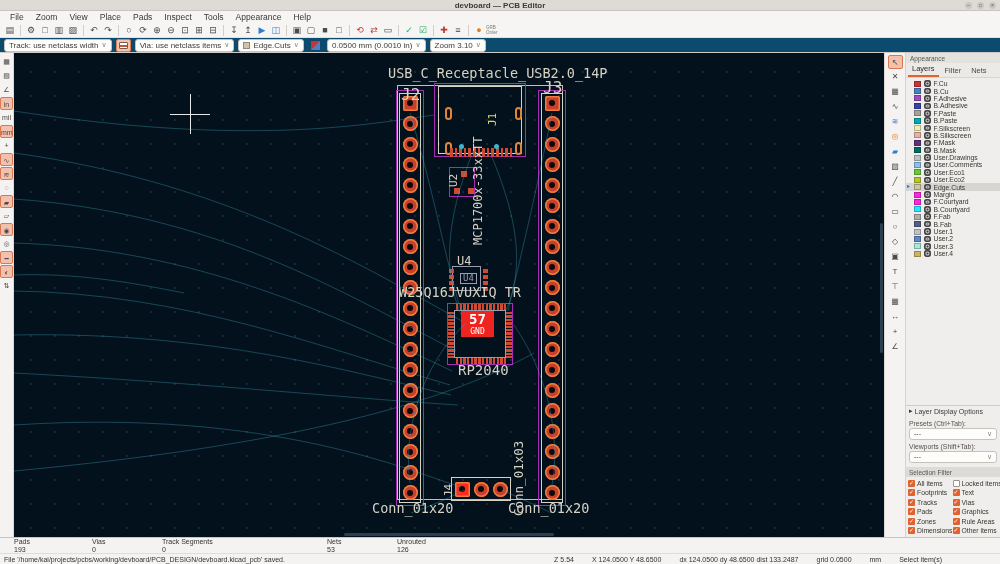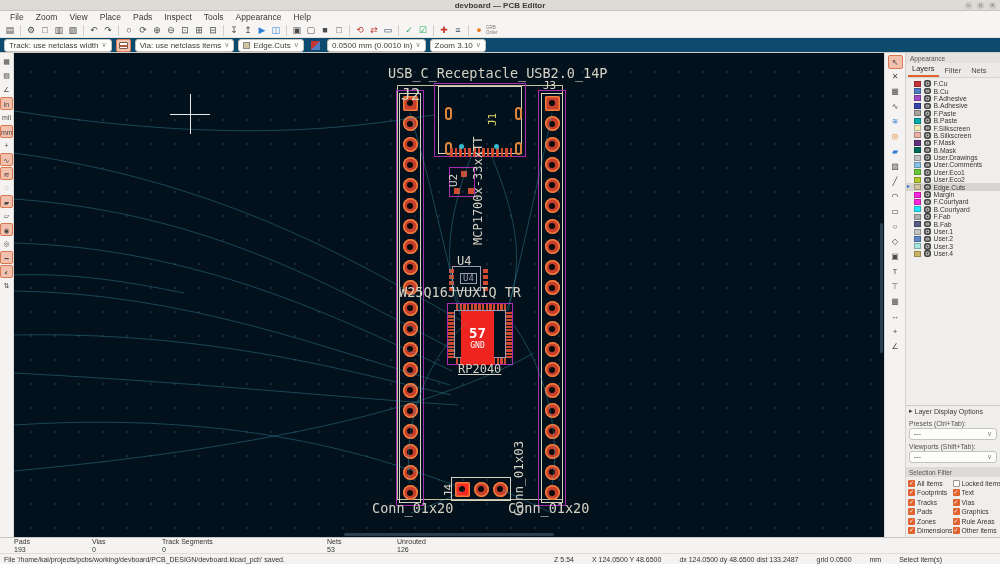--- a/index.html
+++ b/index.html
@@ -467,21 +467,21 @@
         <div class="smdpad" style="left: 434px; top: 296.231px; width: 6px; height: 2.4px;"></div>
         <div class="smdpad" style="left: 492px; top: 296.231px; width: 6px; height: 2.4px;"></div>
         <div class="smdpad" style="left: 486.308px; top: 251px; width: 2.4px; height: 6px;"></div>
         <div class="smdpad" style="left: 486.308px; top: 305px; width: 2.4px; height: 6px;"></div>
         <div class="smdpad" style="left: 434px; top: 299.615px; width: 6px; height: 2.4px;"></div>
         <div class="smdpad" style="left: 492px; top: 299.615px; width: 6px; height: 2.4px;"></div>
         <div class="smdpad" style="left: 490px; top: 251px; width: 2.4px; height: 6px;"></div>
         <div class="smdpad" style="left: 490px; top: 305px; width: 2.4px; height: 6px;"></div>
         <div class="smdpad" style="left: 434px; top: 303px; width: 6px; height: 2.4px;"></div>
         <div class="smdpad" style="left: 492px; top: 303px; width: 6px; height: 2.4px;"></div>
-        <div class="centerpad" style="left: 447px; top: 258px; width: 33px; height: 54px;">
+        <div class="centerpad" style="left: 447px; top: 258px; width: 33px; height: 26px;">
           <div class="num">57</div>
           <div class="net">GND</div>
         </div>
         <svg width="870" height="484" style="position:absolute;left:0;top:0;pointer-events:none;">
           <path d="M0,100 C220,130 360,220 448,268" fill="none" stroke="#3FA8BF" stroke-width="0.8" opacity="0.45"></path>
           <path d="M0,146 C200,160 330,240 442,298" fill="none" stroke="#3FA8BF" stroke-width="0.8" opacity="0.45"></path>
           <path d="M0,190 C180,195 320,262 438,318" fill="none" stroke="#3FA8BF" stroke-width="0.8" opacity="0.45"></path>
           <path d="M0,238 C170,240 310,295 436,332" fill="none" stroke="#3FA8BF" stroke-width="0.8" opacity="0.45"></path>
           <path d="M0,282 C200,278 340,320 437,342" fill="none" stroke="#3FA8BF" stroke-width="0.8" opacity="0.45"></path>
           <path d="M0,320 C190,330 330,345 444,352" fill="none" stroke="#3FA8BF" stroke-width="0.8" opacity="0.45"></path>
@@ -493,27 +493,27 @@
           <path d="M478,104 C505,170 510,215 492,258" fill="none" stroke="#3FA8BF" stroke-width="0.8" opacity="0.45"></path>
           <path d="M452,270 C400,320 390,390 396,430" fill="none" stroke="#3FA8BF" stroke-width="0.8" opacity="0.45"></path>
           <path d="M500,272 C540,330 545,395 538,432" fill="none" stroke="#3FA8BF" stroke-width="0.8" opacity="0.45"></path>
           <path d="M450,437 C430,448 410,455 397,460" fill="none" stroke="#3FA8BF" stroke-width="0.8" opacity="0.45"></path>
           <path d="M488,437 C512,448 528,455 537,460" fill="none" stroke="#3FA8BF" stroke-width="0.8" opacity="0.45"></path>
           <path d="M396,60 C420,140 430,200 447,258" fill="none" stroke="#3FA8BF" stroke-width="0.8" opacity="0.45"></path>
           <path d="M538,60 C520,150 505,210 494,258" fill="none" stroke="#3FA8BF" stroke-width="0.8" opacity="0.45"></path>
         </svg>
         <div class="silk-label" style="left: 374px; top: 14px; font-size: 13.5px;">USB_C_Receptacle_USB2.0_14P</div>
         <div class="silk-label" style="left: 387px; top: 14px; font-size: 16px; margin-top: 20px;">J2</div>
-        <div class="silk-label" style="left: 529px; top: 27px; font-size: 11px;">J3</div>
+        <div class="silk-label" style="left: 529px; top: 27px; font-size: 16px;">J3</div>
         <div class="silk-label rot" style="left: 473px; top: 73px; font-size: 11px; color: rgb(221, 213, 106);">J1</div>
         <div class="silk-label rot" style="left: 434px; top: 134px; font-size: 11px;">U2</div>
         <div class="silk-label rot" style="left: 458px; top: 192px; font-size: 12px;">MCP1700x-33xxTT</div>
         <div class="silk-label" style="left: 443px; top: 202px; font-size: 12px;">U4</div>
         <div class="silk-label" style="left: 385px; top: 233px; font-size: 13.5px;">W25Q16JVUXIQ TR</div>
-        <div class="silk-label" style="left: 444px; top: 310px; font-size: 12px; text-decoration: underline;">RP2040</div>
+        <div class="silk-label" style="left: 444px; top: 310px; font-size: 14px;">RP2040</div>
         <div class="silk-label rot" style="left: 429px; top: 444px; font-size: 11px;">J4</div>
         <div class="silk-label rot" style="left: 499px; top: 463px; font-size: 12.5px;">Conn_01x03</div>
         <div class="silk-label" style="left: 358px; top: 449px; font-size: 13.5px;">Conn_01x20</div>
         <div class="silk-label" style="left: 494px; top: 449px; font-size: 13.5px;">Conn_01x20</div>
         <div class="xline" style="left: 156px; top: 61px; width: 40px; height: 1px;"></div>
         <div class="xline" style="left: 176px; top: 41px; width: 1px; height: 40px;"></div>
         <div class="sbar" style="right: 1px; top: 170px; width: 3px; height: 130px;"></div>
         <div class="sbar" style="left: 330px; bottom: 1px; width: 210px; height: 3px;"></div>
       </div>
 

